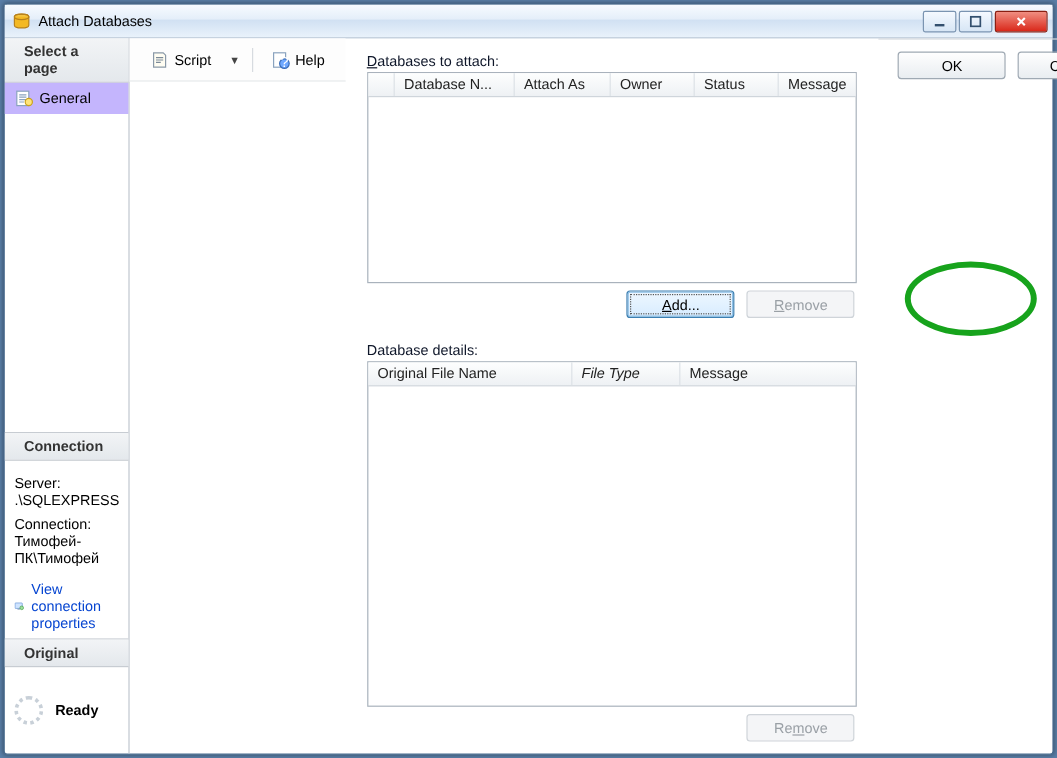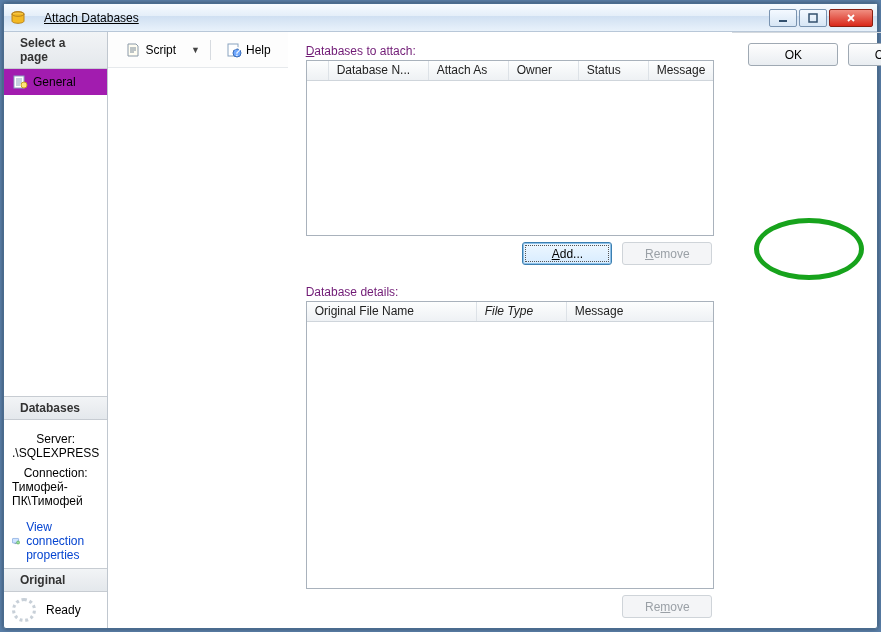--- a/index.html
+++ b/index.html
@@ -8,63 +8,63 @@
     position: absolute; left: 3px; top: 3px; width: 875px; height: 626px;
     background: #fff; border: 1px solid #4a6c8f; border-radius: 3px; box-shadow: 0 0 4px rgba(0,0,0,.4);
     display: flex; flex-direction: column;
   }
   
   .titlebar {
     height: 28px; display: flex; align-items: center; justify-content: space-between;
     background: linear-gradient(to bottom,#f7fbff 0%,#e4eef9 45%,#d0e0f2 46%,#e9f2fb 100%);
     border-bottom: 1px solid #b8c7d8; padding: 0 4px 0 6px;
   }
-  .titlebar .title-left { display:flex; align-items:center; gap:18px;text-decoration:underline; }
+  .titlebar .title-left { display:flex; align-items:center; gap:6px; }
   .app-icon { width:16px; height:16px; }
   .title-text { color:#000; }
   .win-controls { display:flex; gap:2px; }
   .win-btn {
     width: 28px; height: 18px; border: 1px solid #7a94b1; border-radius: 2px;
     background: linear-gradient(to bottom,#f4f9ff,#d7e6f5);
     display:flex; align-items:center; justify-content:center; cursor:pointer;
   }
   .win-btn.close { width:44px; background: linear-gradient(to bottom,#f08e81,#d9281a); border-color:#8a1f12; }
   .win-btn svg { width:10px; height:10px; }
   
   .body { flex:1; display:flex; }
   
   .left-panel { width:178px; border-right:1px solid #c0c7cf; display:flex; flex-direction:column; }
   .panel-header {
     background: linear-gradient(to bottom,#f2f4f6,#e4e8ec);
     border-bottom:1px solid #c7ccd2; padding:4px 16px; font-weight:bold; color:#333;
   }
-  .panel-body { padding:3px 6px; background:#a21caf; }
+  .panel-body { padding:3px 6px; background:#c4b5fd; }
   .page-item { display:flex; align-items:center; gap:5px; padding:2px 2px; cursor:pointer;}
   .page-icon { width:16px; height:16px; }
   .section { border-top:1px solid #c7ccd2; }
   .conn-body { padding:6px 8px; font-size:12px; color:#000; }
-  .conn-body .lbl { margin-top:6px;text-align:center; }
+  .conn-body .lbl { margin-top:6px; }
   .link { color:#0645d1; cursor:pointer; }
   .link-row { display:flex; align-items:center; gap:6px; margin-top:12px;}
-  .progress-body { padding:6px 8px; display:flex; align-items:center; gap:10px;}
+  .progress-body { padding:24px 8px; display:flex; align-items:center; gap:10px;font-weight:bold;}
   .spinner { width:24px; height:24px; border-radius:50%; border:3px dotted #c8d0d8; }
   .flex-fill{flex:1;}
   
   .right-area { flex:1; display:flex; flex-direction:row; }
   .toolbar {
     height:36px; display:flex; align-items:center; gap:6px; padding:0 10px;
     border-bottom:1px solid #e6e9ec; background:#fdfdfd;
   }
   .tool-btn { display:flex; align-items:center; gap:4px; padding:3px 6px; border:1px solid transparent; border-radius:3px; cursor:pointer;}
   .tool-icon { width:16px; height:16px; }
   .drop-arrow { font-size:9px; color:#444; padding:0 2px;}
   .tool-sep { width:1px; height:20px; background:#d7dbe0; margin:0 2px;}
   
   .main { flex:1; padding:8px 18px 6px 18px; display:flex; flex-direction:column; }
-  .section-label { color:#701a75; margin:4px 0 2px 0; }
+  .section-label { color:#0f172a; margin:4px 0 2px 0; }
   .section-label u{text-decoration:underline;}
   .grid-box {
     border:1px solid #a9b2bc; background:#fff; flex:0 0 auto;
   }
   .grid-header {
     display:flex; background:linear-gradient(to bottom,#fdfefe,#eef1f4);
     border-bottom:1px solid #cfd5db; height:20px;
   }
   .gh { border-right:1px solid #dde2e7; padding:2px 8px; color:#222; white-space:nowrap; overflow:hidden;}
   .grid-empty { }
@@ -129,21 +129,21 @@
             <path d="M4 5h6M4 7h6M4 9h6M4 11h4" stroke="#8aa3bf"></path>
             <circle cx="12" cy="11" r="3" fill="#ffe47a" stroke="#c9a21e"></circle>
           </svg>
           <span>General</span>
         </div>
       </div>
 
       <div class="flex-fill"></div>
 
       <div class="section">
-        <div class="panel-header">Databases</div>
+        <div class="panel-header">Connection</div>
         <div class="conn-body">
           <div class="lbl">Server:</div>
           <div>.\SQLEXPRESS</div>
           <div class="lbl">Connection:</div>
           <div>Тимофей-ПК\Тимофей</div>
           <div class="link-row">
             <svg width="16" height="16" viewBox="0 0 16 16">
               <rect x="1" y="3" width="12" height="9" rx="1" fill="#cfe4ff" stroke="#5a8bd1"></rect>
               <rect x="5" y="12" width="4" height="2" fill="#8aa3bf"></rect>
               <circle cx="12" cy="11" r="3" fill="#9fe09f" stroke="#3a9a3a"></circle>

